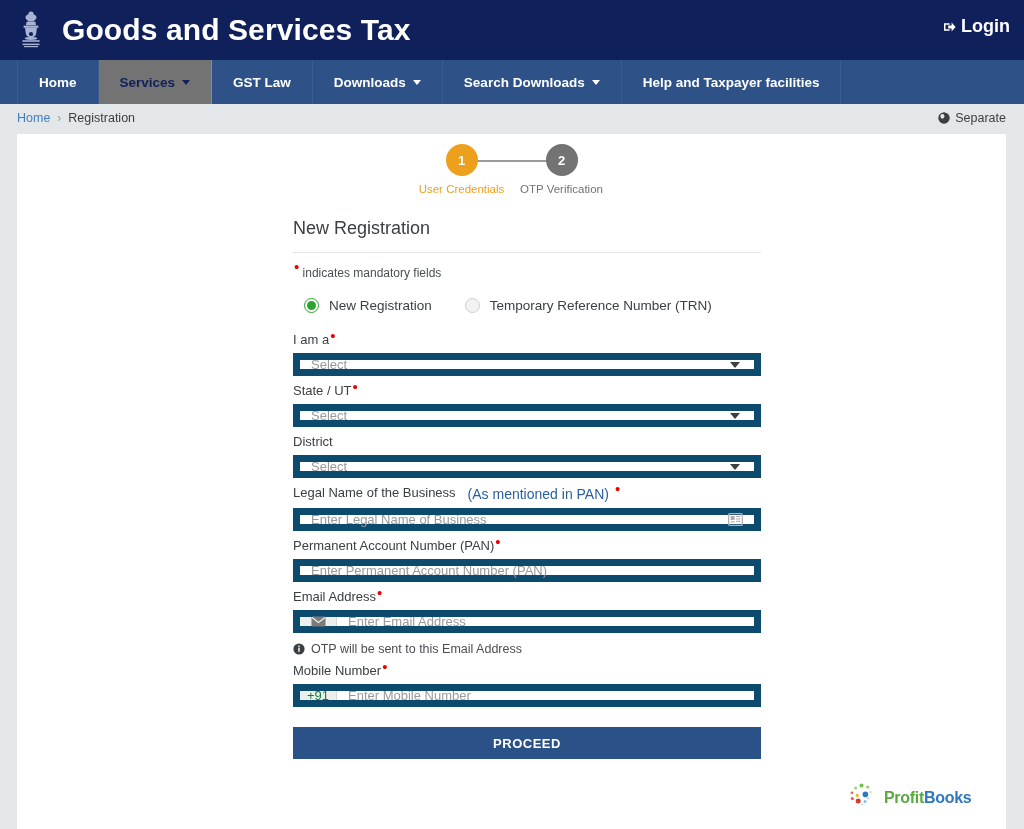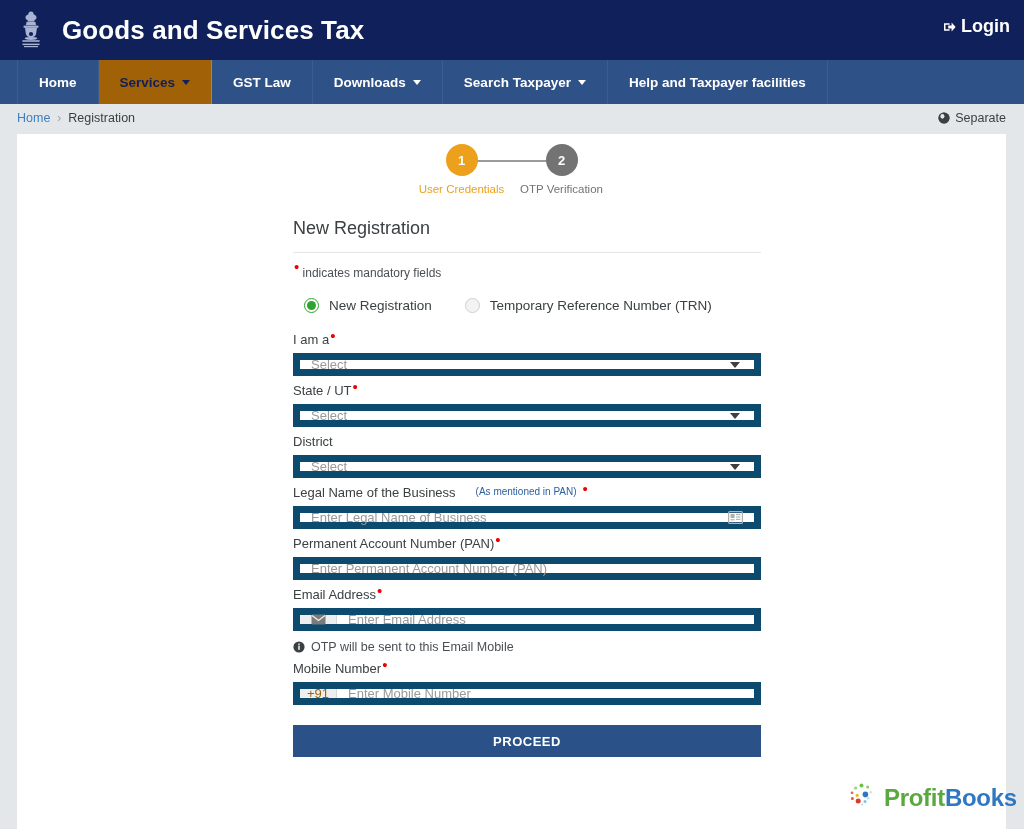--- a/index.html
+++ b/index.html
@@ -20,21 +20,21 @@
     padding-left: 14px;
   }
   .emblem {
     width: 34px; height: 48px;
     display: flex; align-items: center; justify-content: center;
     flex: none;
   }
   .emblem svg { display: block; }
   .site-title {
     color: #ffffff;
-    font-size: 26px;
+    font-size: 30px;
     font-weight: bold;
     letter-spacing: .1px;
     margin-left: 14px;
     white-space: nowrap;
   }
   .login-link {
     position: absolute;
     right: 14px; top: 16px;
     color: #ffffff;
     font-size: 18px;
@@ -63,21 +63,21 @@
     color: #ffffff;
     font-size: 13.5px;
     font-weight: bold;
     white-space: nowrap;
     cursor: pointer;
     border-right: 1px solid #3b5e92;
     position: relative;
   }
   .nav-item:first-child { border-left: 1px solid #3b5e92; }
   .nav-item.active {
-    background: #a16207;
+    background: #737373;
     color: #10205a;
     border-right-color: #17bdb4;
   }
   .caret {
     display: inline-block;
     width: 0; height: 0;
     margin-left: 7px;
     border-left: 4px solid transparent;
     border-right: 4px solid transparent;
     border-top: 5px solid currentColor;
@@ -183,21 +183,21 @@
 
   .field { padding-top: 7px; }
   .field-label {
     font-size: 13px;
     color: #3b4043;
     padding-bottom: 6px;
     display: flex;
     align-items: flex-start;
     gap: 0;
   }
-  .hint-blue { color: #2b5f9e; font-size: 10px; margin-left: 20px; padding-top: 1px; }
+  .hint-blue { color: #2b5f9e; font-size: 14px; margin-left: 12px; padding-top: 1px; }
   .req {
     color: #f00000; font-size: 15px; line-height: 8px;
     vertical-align: super; margin-left: 1px;
   }
   .req.spaced { margin-left: 6px; }
 
   .select-box, .input-box {
     width: 468px;
     height: 23px;
     border: 7px solid #0c4a6e;
@@ -223,21 +223,21 @@
   .in-icon {
     margin-right: 11px;
     display: flex; align-items: center;
   }
   .addon {
     width: 37px;
     align-self: stretch;
     background: #eeeeee;
     border-right: 1px solid #d6d6d6;
     display: flex; align-items: center; justify-content: center;
-    color: #a16207;
+    color: #15803d;
     font-size: 13px;
     flex: none;
   }
   .note {
     font-size: 12.5px;
     color: #4a4f54;
     padding-top: 9px;
     display: flex; align-items: center; gap: 6px;
   }
   .note svg { flex: none; display:block; }
@@ -256,21 +256,21 @@
   }
 
   
   .pb-logo {
     position: absolute;
     left: 848px; top: 783px;
     display: flex;
     align-items: center;
     gap: 6px;
   }
-  .pb-text { font-size: 24px; font-weight: bold; letter-spacing: -.3px; }
+  .pb-text { font-size: 16px; font-weight: bold; letter-spacing: -.3px; }
   .pb-profit { color: #5aa93f; }
   .pb-books { color: #2f77c0; }
 </style>
 </head>
 <body>
 
 <div class="topbar">
   <div class="emblem">
     <svg width="30" height="44" viewBox="0 0 30 44">
       <g fill="#a9b3d4">
@@ -308,21 +308,21 @@
     <span class="caret"></span>
   </div>
   <div class="nav-item">
     <span>GST Law</span>
   </div>
   <div class="nav-item">
     <span>Downloads</span>
     <span class="caret"></span>
   </div>
   <div class="nav-item">
-    <span>Search Taxpayer</span>
+    <span>Search Downloads</span>
     <span class="caret"></span>
   </div>
   <div class="nav-item">
     <span>Help and Taxpayer facilities</span>
   </div>
 </div>
 
 <div class="crumbstrip">
   <span class="crumb-link">Home</span>
   <span class="crumb-sep">›</span>
@@ -455,21 +455,21 @@
         <span class="input-text">Enter Email Address</span>
       </div>
       <div class="note">
         <span>
           <svg width="12" height="12" viewBox="0 0 12 12">
             <circle cx="6" cy="6" r="5.6" fill="#3b4043"></circle>
             <rect x="5.3" y="4.6" width="1.4" height="4.2" fill="#fff"></rect>
             <rect x="5.3" y="2.5" width="1.4" height="1.4" fill="#fff"></rect>
           </svg>
         </span>
-        <span>OTP will be sent to this Email Mobile</span>
+        <span>OTP will be sent to this Email Address</span>
       </div>
     </div>
 
     
     <div class="field">
       <div class="field-label">
         <span>Mobile Number</span>
         <span class="req">•</span>
       </div>
       <div class="input-box">

